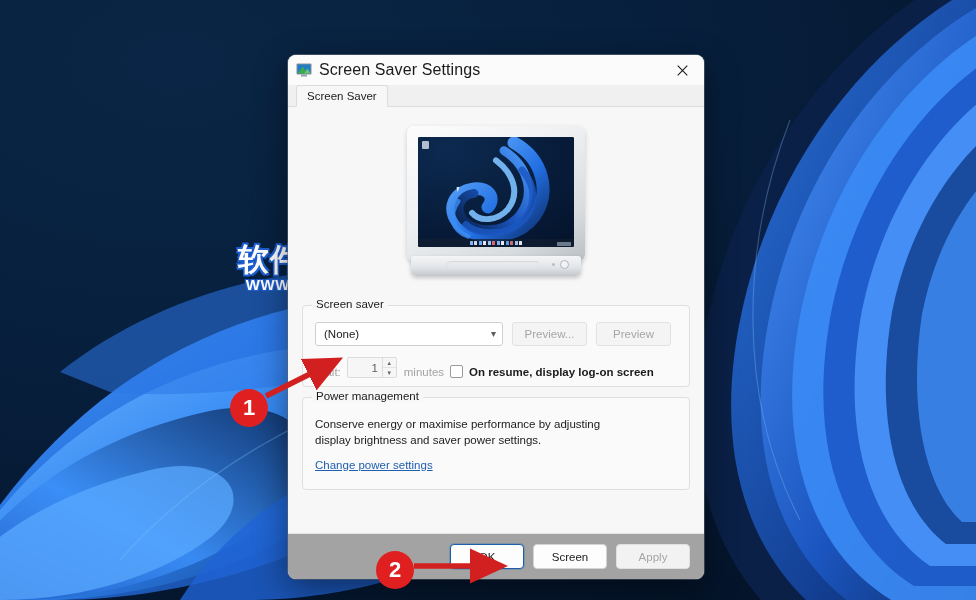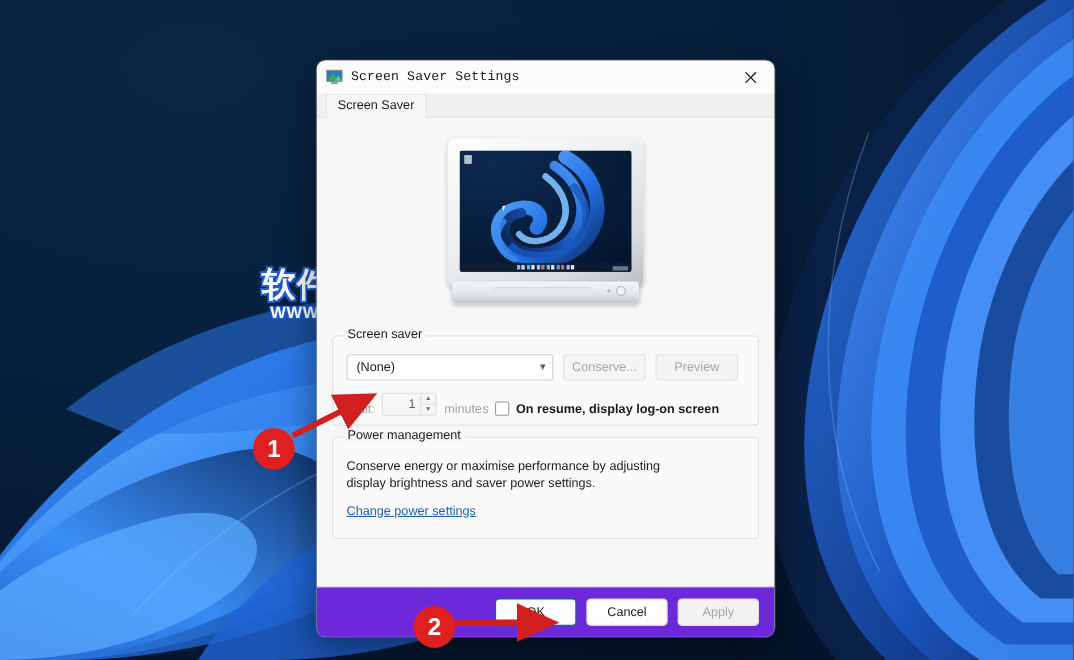--- a/index.html
+++ b/index.html
@@ -60,23 +60,22 @@
   #titlebar {
     height: 30px;
     background: #fbfbfb;
     display: flex; align-items: center;
     padding-left: 8px;
     flex: none;
     position: relative;
   }
   #title-icon { width: 16px; height: 16px; flex: none; margin-right: 7px; }
   #title-text {
-    font-size: 12px; color: #1b1b1b;
+    font-size: 16px; color: #1b1b1b;
     letter-spacing: .1px;
-    font-family: Liberation Mono, monospace;
   }
   #close-btn {
     position: absolute; right: 0; top: 0;
     width: 44px; height: 30px;
     display: flex; align-items: center; justify-content: center;
     cursor: default;
   }
   #close-btn svg { display:block; }
 
   
@@ -286,21 +285,21 @@
     display: inline-block;
     margin-top: 11px;
     font-size: 11.5px;
     color: #1f5fb0;
     text-decoration: underline;
   }
 
   
   #dlg-footer {
     height: 46px;
-    background: #6d28d9;
+    background: #a3a3a3;
     border-top: 1px solid #e5e5e5;
     display: flex; align-items: center; justify-content: flex-end;
     padding-right: 14px;
     gap: 9px;
     flex: none;
   }
   .fbtn {
     width: 74px; height: 25px;
     border-radius: 4px;
     font-size: 11.5px;
@@ -483,21 +482,21 @@
 
       <div class="group" id="group-screensaver">
         <div class="group-title">Screen saver</div>
 
         <div class="row">
           <div id="ss-combo">
             <span>(None)</span>
             <span class="chev">▾</span>
           </div>
           <div class="btn disabled" id="btn-settings">
-            <span>Conserve...</span>
+            <span>Preview...</span>
           </div>
           <div class="btn disabled" id="btn-preview">
             <span>Preview</span>
           </div>
         </div>
 
         <div class="row" id="wait-row">
           <span class="lbl-dim" id="wait-label">Wait:</span>
           <div id="spin">
             <div id="spin-val">1</div>
@@ -519,21 +518,21 @@
         <a id="pm-link" href="#">Change power settings</a>
       </div>
 
     </div>
 
     <div id="dlg-footer">
       <div class="fbtn" id="btn-ok">
         <span>OK</span>
       </div>
       <div class="fbtn" id="btn-cancel">
-        <span>Cancel</span>
+        <span>Screen</span>
       </div>
       <div class="fbtn" id="btn-apply">
         <span>Apply</span>
       </div>
     </div>
   </div>
 
   <svg id="anno-arrows" viewBox="0 0 976 600">
     <defs>
       <marker id="ahead" markerWidth="7" markerHeight="7" refX="1.5" refY="3.2" orient="auto">

